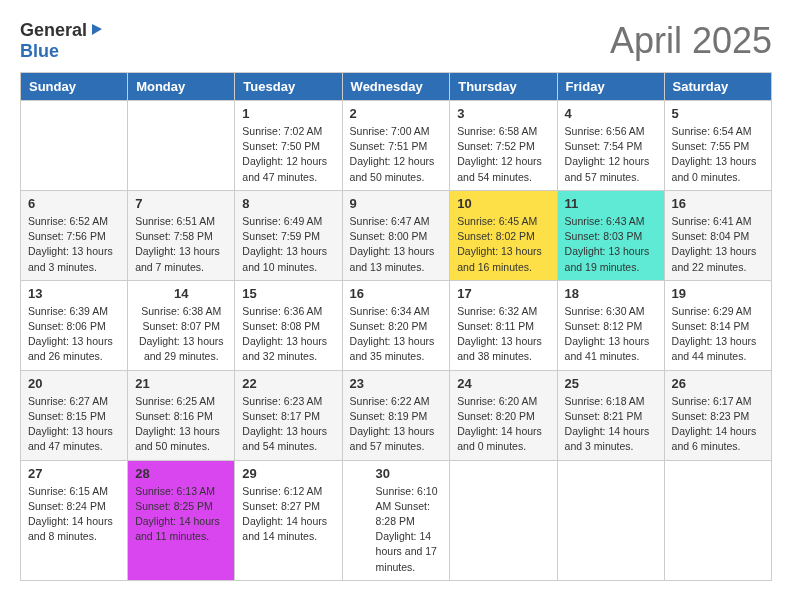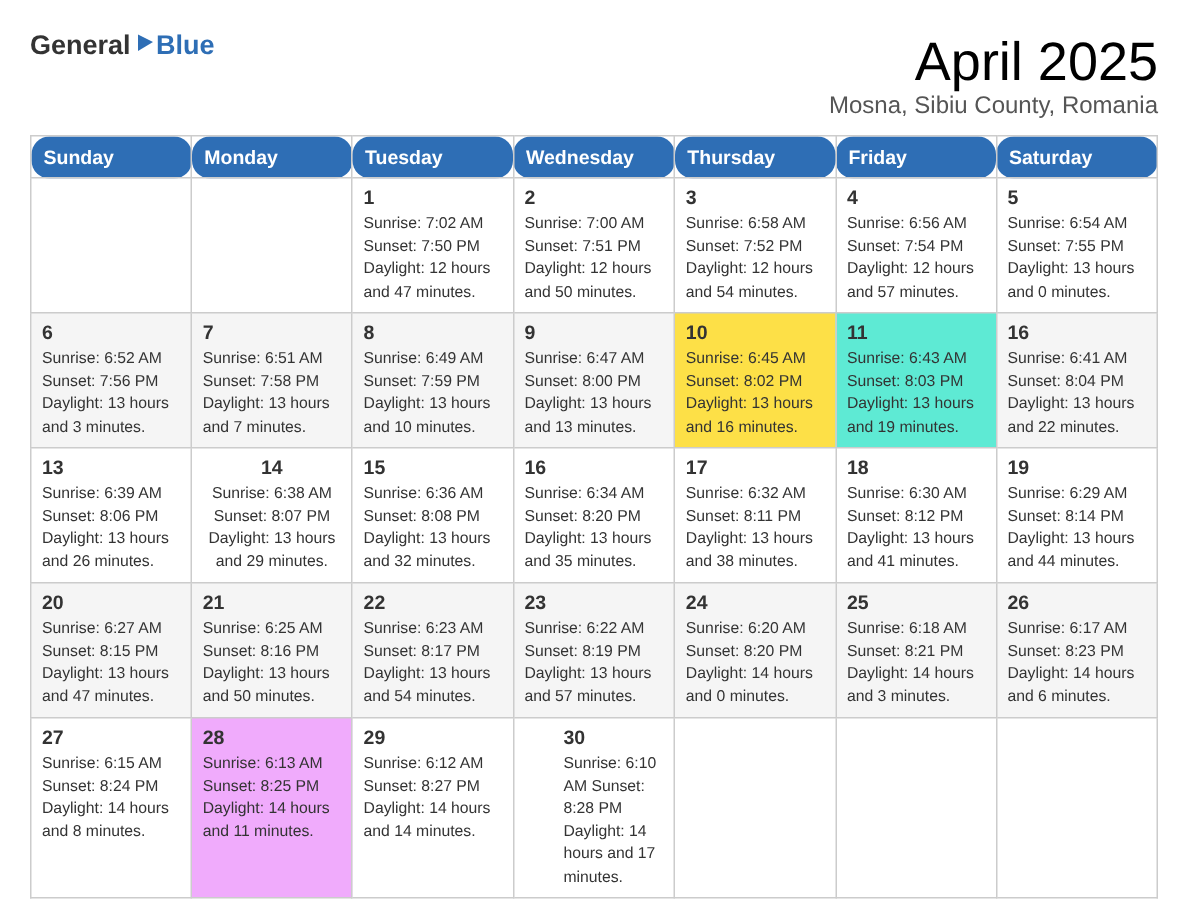--- a/index.html
+++ b/index.html
@@ -11,33 +11,33 @@
       padding: 20px;
     }
     .header {
       display: flex;
       justify-content: space-between;
       align-items: flex-start;
       margin-bottom: 10px;
     }
     .logo {
       display: flex;
-      flex-direction: row;
+      flex-direction: column;
       align-items: flex-start;
     }
     .logo-row {
       display: flex;
       align-items: center;
     }
     .title-section {
       text-align: right;
     }
     .month-title {
       font-size: 36px;
-      color: #000000;
+      color: #737373;
       font-weight: normal;
     }
     .location-title {
       font-size: 16px;
       color: #555;
     }
     .calendar {
       width: 100%;
       border-collapse: collapse;
       border: 1px solid #ccc;
@@ -73,21 +73,20 @@
       background: #f9f9f9;
     }
     tr:nth-child(even) td {
       background: #f5f5f5;
     }
     tr:nth-child(odd) td {
       background: #ffffff;
     }
     .calendar thead tr th {
       background: #2e6eb5 !important;
-      border-radius: 12px;
     }
   </style>
 </head>
 <body>
 
 <div class="header">
   <div class="logo">
     <div class="logo-row">
       <span style="font-size:18px;font-weight:bold;color:#333;">General</span>
       <span style="display:inline-block;margin-left:3px;margin-top:2px;">
@@ -95,21 +94,20 @@
           <polygon points="2,12 12,6 2,1" fill="#2e6eb5"></polygon>
         </svg>
       </span>
     </div>
     <div>
       <span style="font-size:18px;font-weight:bold;color:#2e6eb5;">Blue</span>
     </div>
   </div>
   <div class="title-section">
     <div class="month-title">April 2025</div>
-    <div class="location-title">Mosna, Sibiu County, Romania</div>
   </div>
 </div>
 
 <table class="calendar">
   <thead>
     <tr>
     <th>Sunday</th>
         <th>Monday</th>
         <th>Tuesday</th>
         <th>Wednesday</th>
@@ -285,21 +283,21 @@
 Daylight: 14 hours and 6 minutes.</div>
         </td>
       </tr>
       <tr>
         <td style="background: rgb(255, 255, 255);">
           <span class="day-number">27</span>
           <div class="day-info">Sunrise: 6:15 AM
 Sunset: 8:24 PM
 Daylight: 14 hours and 8 minutes.</div>
         </td>
-        <td style="background: #f0abfc;">
+        <td style="background: #d946ef;">
           <span class="day-number">28</span>
           <div class="day-info">Sunrise: 6:13 AM
 Sunset: 8:25 PM
 Daylight: 14 hours and 11 minutes.</div>
         </td>
         <td style="background: rgb(255, 255, 255);">
           <span class="day-number">29</span>
           <div class="day-info">Sunrise: 6:12 AM
 Sunset: 8:27 PM
 Daylight: 14 hours and 14 minutes.</div>

